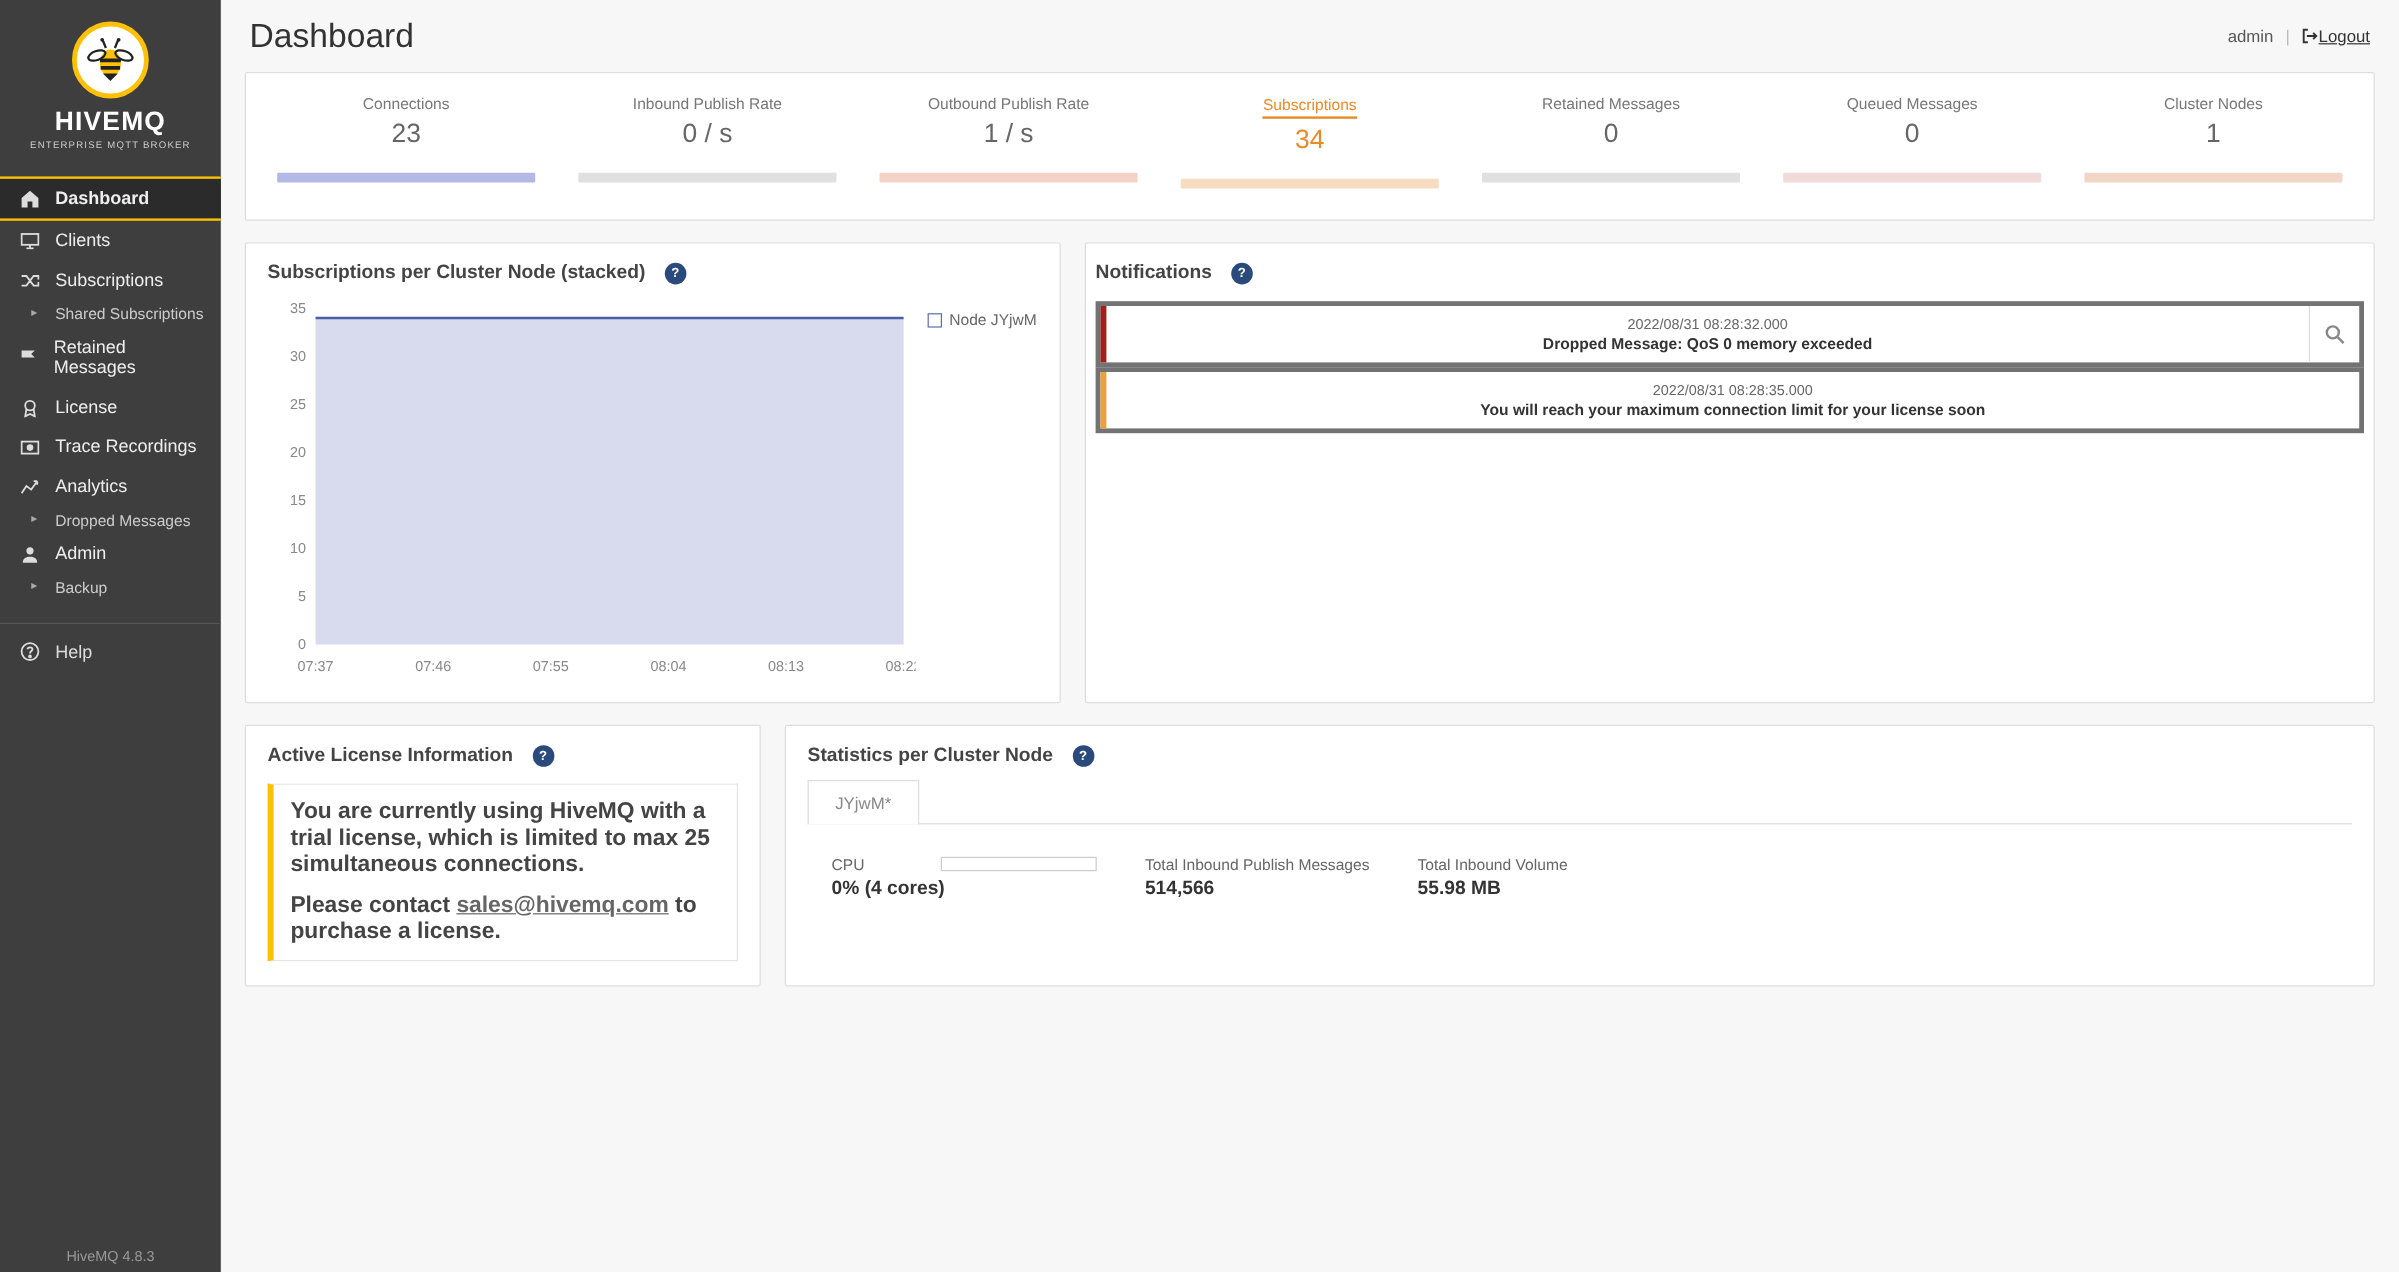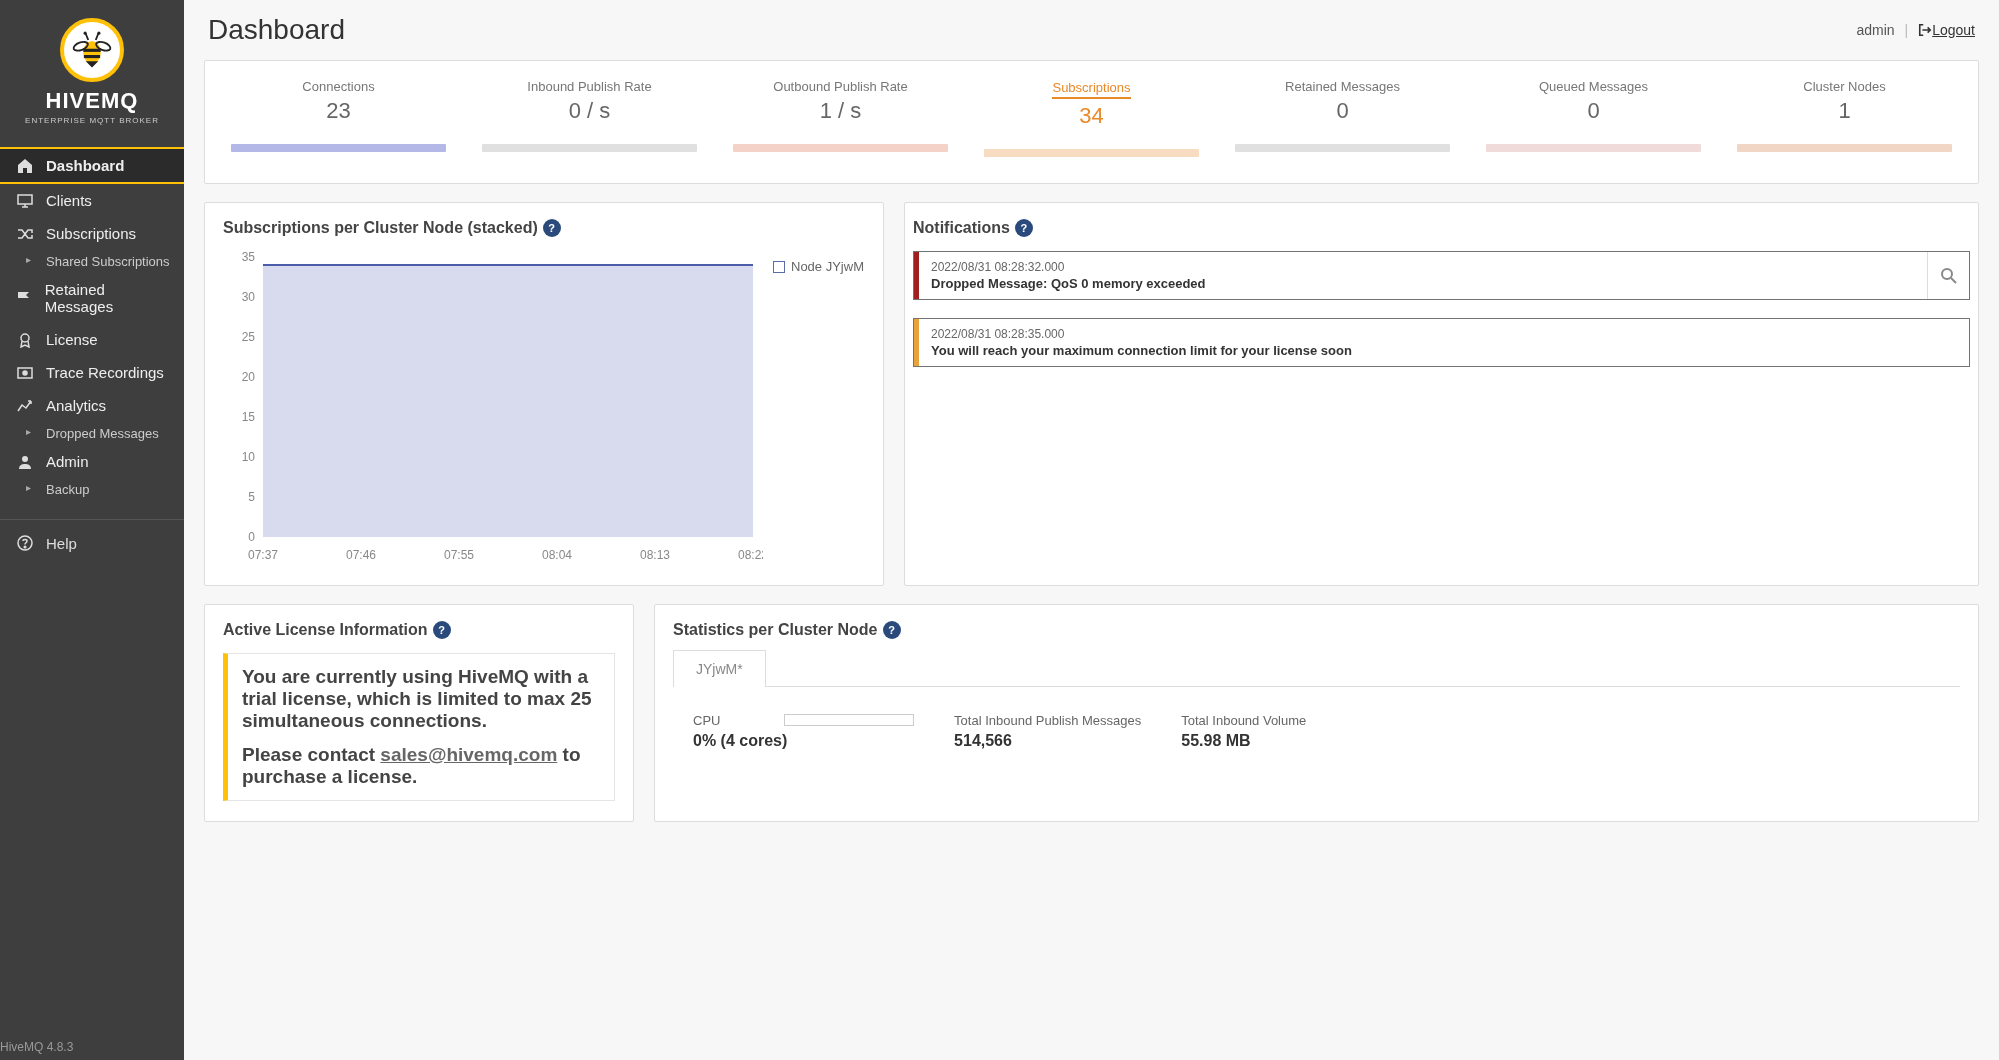--- a/index.html
+++ b/index.html
@@ -90,20 +90,21 @@
   padding: 14px 14px;
   font-size: 15px;
   color: #ddd;
   cursor: pointer;
 }
 .help-item .ico { width: 22px; margin-right: 10px; display: inline-flex; justify-content: center; }
 .version {
   position: absolute;
   bottom: 6px;
   left: 0; right: 0;
+  text-align: center;
   font-size: 12px;
   color: #999;
   margin-top: 26px;
 }
 .main {
   flex: 1;
   padding: 0 20px 20px 20px;
   background: #f7f7f7;
   overflow: auto;
 }
@@ -169,21 +170,21 @@
 .chart-card {
   flex: 0 0 680px;
   padding: 16px 18px 18px 18px;
 }
 .panel-title {
   font-size: 16px;
   font-weight: 600;
   color: #444;
   display: flex;
   align-items: flex-start;
-  gap: 5px;
+  gap: 16px;
   margin-bottom: 10px;
 }
 .help-ico {
   width: 18px; height: 18px;
   border-radius: 50%;
   background: #2b4a7c;
   color: #fff;
   font-size: 11px;
   display: inline-flex;
   align-items: center;
@@ -203,24 +204,24 @@
 }
 .legend-swatch {
   width: 12px; height: 12px;
   border: 1px solid #5a6fa8;
 }
 .notif-card {
   flex: 1;
   padding: 16px 8px;
 }
 .notif {
-  border: 1px solid #737373;
+  border: 4px solid #737373;
   display: flex;
   align-items: stretch;
-  margin-bottom: 18px;
+  text-align: center;
 }
 .notif-stripe { width: 5px; flex-shrink: 0; }
 .notif-body { flex: 1; padding: 8px 12px; }
 .notif-time { font-size: 12px; color: #666; }
 .notif-msg { font-size: 13px; font-weight: 600; color: #333; margin-top: 2px; }
 .notif-icon {
   width: 42px;
   border-left: 1px solid #ddd;
   display: flex; align-items: center; justify-content: center;
   color: #888;

